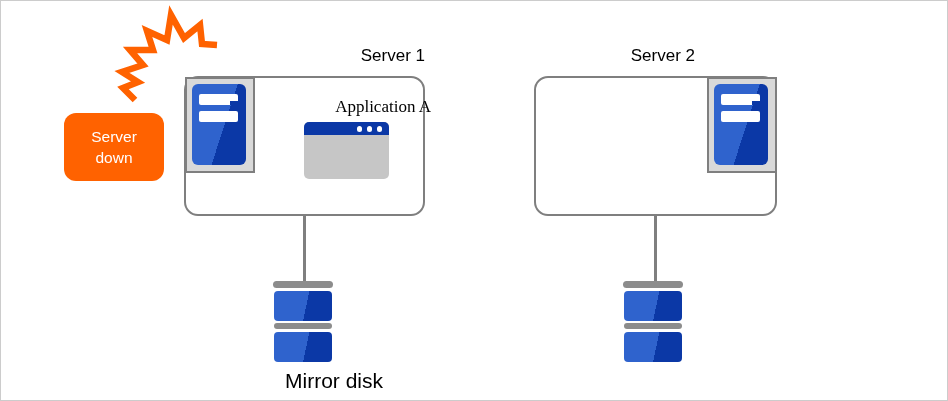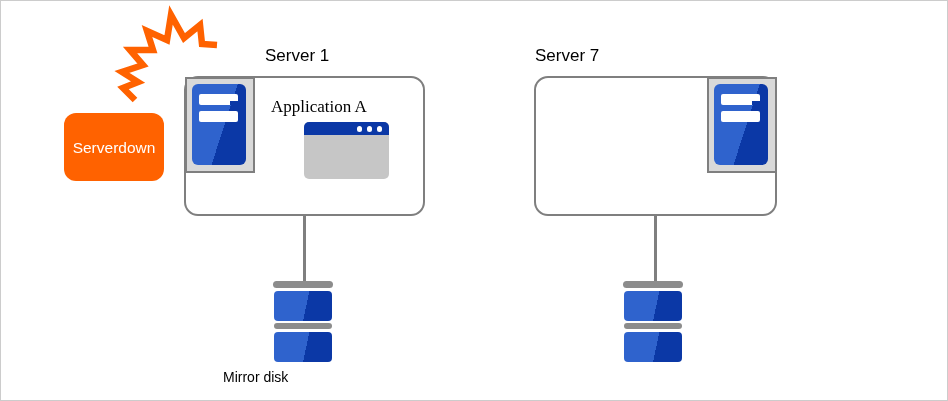--- a/index.html
+++ b/index.html
@@ -1,21 +1,21 @@
 <!DOCTYPE html>
 <html><head>
 <meta charset="utf-8">
 <style>
   html,body { margin:0; padding:0; background:#fff; }
   .canvas {
     position:relative; width:948px; height:401px; box-sizing:border-box;
     background:#ffffff; border:1px solid #cccccc; overflow:hidden;
     font-family:"Liberation Sans", sans-serif; color:#000;
   }
-  .label { position:absolute; font-size:17px; text-align:left; white-space:nowrap; }
+  .label { position:absolute; font-size:17px; text-align:right; white-space:nowrap; }
   .title-label { width:160px; }
   
   .server-box {
     position:absolute; box-sizing:border-box; width:243px; height:140px;
     background:#ffffff; border:2.5px solid #7f7f7f; border-radius:14px;
   }
   
   .srv-frame {
     position:absolute; box-sizing:border-box; width:70px; height:96px;
     background:#d9d9d9; border:2.5px solid #7f7f7f;
@@ -43,21 +43,21 @@
   .disk-cap { width:60px; height:7px; background:#8c8c8c; border-radius:3.5px; }
   .disk {
     width:58px; height:30px; margin:3px auto 0; border-radius:4px;
     background:linear-gradient(102deg, #2f63cd 55%, #0b38a6 55%);
   }
   .disk-sep { width:58px; height:6px; margin:2px auto 0; background:#8c8c8c; border-radius:3px; }
   
   .alert-badge {
     position:absolute; left:63px; top:112px; width:100px; height:68px;
     background:#ff6200; border-radius:12px; color:#ffffff; font-size:15.5px;
-    display:flex; align-items:center; justify-content:center;
+    display:flex; flex-direction:column; align-items:center; justify-content:center;
     line-height:21px;
   }
   .crash-svg { position:absolute; left:105px; top:0; width:130px; height:115px; }
 </style>
 </head>
 <body>
 
 <div class="canvas">
 
   <svg class="crash-svg" viewBox="105 0 130 115" aria-hidden="true">
@@ -83,21 +83,21 @@
   <div class="label" style="left:270px; top:96px; width:160px;font-family:Liberation Serif, serif;">Application A</div>
 
   <div class="app-icon">
     <div class="app-titlebar">
       <span class="app-dot d1"></span>
       <span class="app-dot d2"></span>
       <span class="app-dot d3"></span>
     </div>
   </div>
 
-  <div class="label title-label" style="left:534px; top:45px;">Server 7</div>
+  <div class="label title-label" style="left:534px; top:45px;">Server 2</div>
 
   <div class="server-box" style="left:533px; top:75px;"></div>
 
   <div class="srv-frame" style="left:706px; top:76px;">
     <div class="tower">
       <div class="tower-bar b1"></div>
       <div class="tower-bar b2"></div>
     </div>
   </div>
 
@@ -111,15 +111,15 @@
     <div class="disk"></div>
   </div>
 
   <div class="disk-stack" style="left:622px;">
     <div class="disk-cap"></div>
     <div class="disk"></div>
     <div class="disk-sep"></div>
     <div class="disk"></div>
   </div>
 
-  <div class="label" style="left:222px; top:368px; width:160px; font-size:14px;">Mirror disk</div>
+  <div class="label" style="left:222px; top:368px; width:160px; font-size:21px;">Mirror disk</div>
 
 </div>
 
 </body></html>

